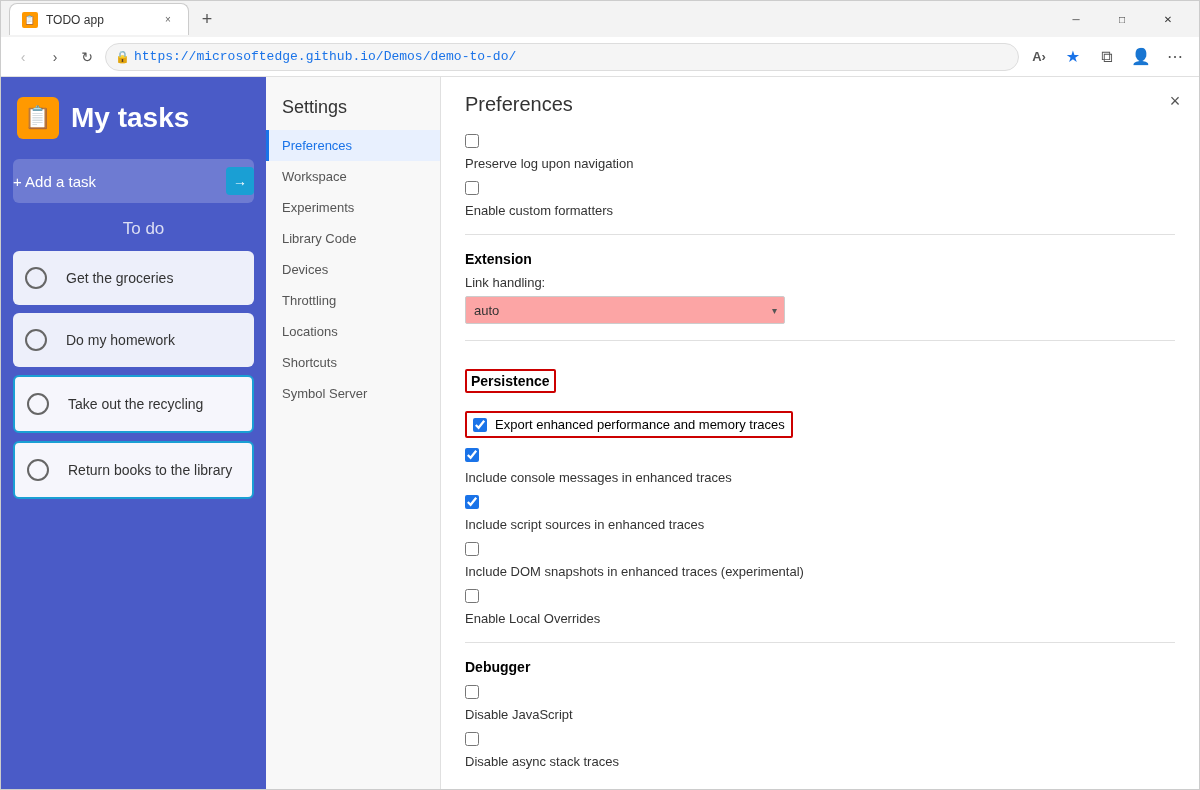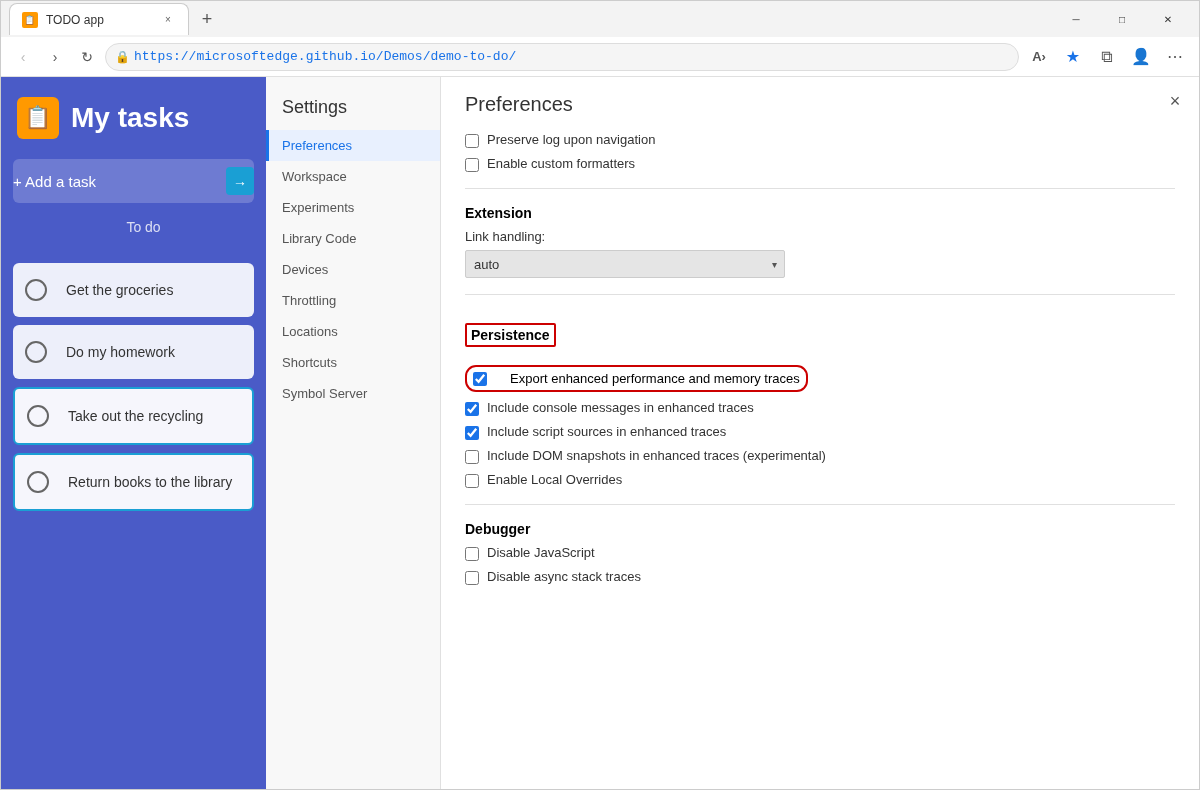--- a/index.html
+++ b/index.html
@@ -164,23 +164,23 @@
     .add-task-label { flex: 1; font-size: 15px; color: white; }
     .add-task-arrow {
       width: 28px; height: 28px;
       background: #1a9fd4;
       border-radius: 4px;
       display: flex; align-items: center; justify-content: center;
       font-size: 14px; color: white;
     }
     .todo-section-label {
       text-align: center;
-      font-size: 14px;
+      font-size: 17px;
       color: rgba(255,255,255,0.8);
-      margin: 4px 0 24px;
+      margin: 4px 0 8px;
       padding-left: 20px;
     }
     .task-item {
       margin: 4px 12px;
       background: rgba(255,255,255,0.9);
       border-radius: 6px;
       display: flex; align-items: center;
       padding: 16px 12px;
       gap: 19px;
       cursor: pointer;
@@ -258,20 +258,21 @@
       margin-bottom: 16px;
     }
 
     .checkbox-row {
       display: flex;
       align-items: flex-start;
       gap: 8px;
       margin: 8px 0;
       font-size: 13px;
       color: #333;
+      flex-direction: column;
     }
     .checkbox-row input[type="checkbox"] {
       margin-top: 2px;
       width: 14px; height: 14px;
       flex-shrink: 0;
     }
 
     .section-divider {
       border: none;
       border-top: 1px solid #e0e0e0;
@@ -304,21 +305,21 @@
       width: 320px;
     }
     .select-field {
       width: 100%;
       height: 28px;
       border: 1px solid #ccc;
       border-radius: 2px;
       padding: 0 24px 0 8px;
       font-size: 13px;
       color: #333;
-      background: #e5e5e5;
+      background: #fca5a5;
       appearance: none;
       cursor: pointer;
     }
     .select-arrow {
       position: absolute;
       right: 8px;
       top: 50%;
       transform: translateY(-50%);
       font-size: 10px;
       color: #555;
@@ -451,21 +452,21 @@
           <span class="select-arrow">▾</span>
         </div>
 
         <hr class="section-divider">
 
         
         <div class="persistence-section">
           <span class="section-heading highlighted">Persistence</span>
 
           <div style="margin-top: 10px;">
-            <label style="display:inline-flex; align-items:center; gap:23px; border: 2px solid #cc0000; padding: 4px 6px; border-radius:11px; cursor:pointer;">
+            <label style="display:inline-flex; align-items:center; gap:8px; border: 2px solid #cc0000; padding: 4px 6px; border-radius:2px; cursor:pointer;">
               <input type="checkbox" checked="" style="width: 14px; height: 14px; accent-color: rgb(26, 115, 232);">
               <span>Export enhanced performance and memory traces</span>
             </label>
           </div>
 
           <div class="checkbox-row" style="margin-top:8px;">
             <input type="checkbox" checked="" style="accent-color: rgb(26, 115, 232);">
             <span>Include console messages in enhanced traces</span>
           </div>
           <div class="checkbox-row">

